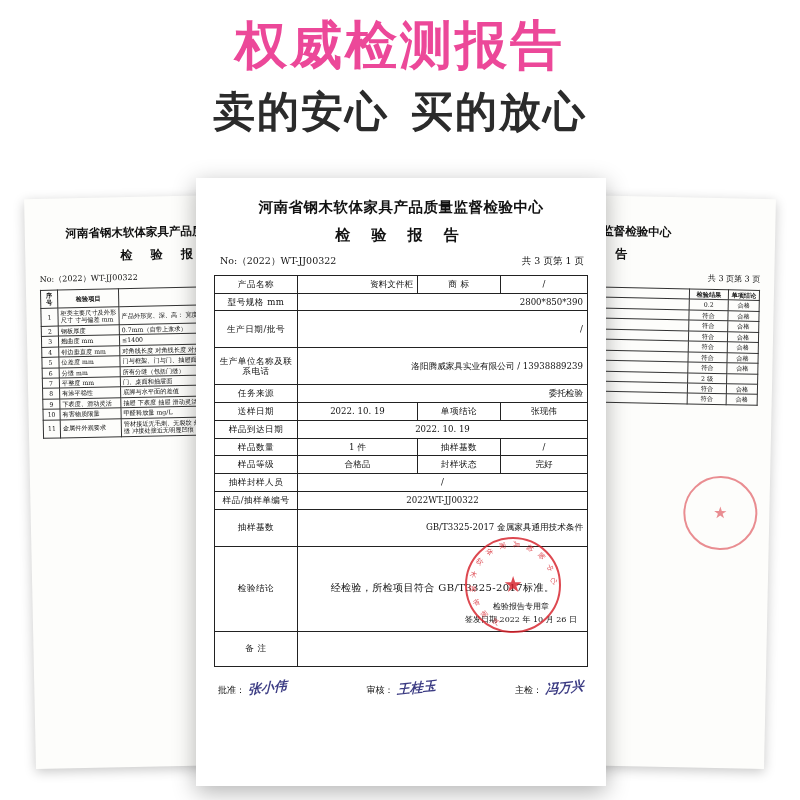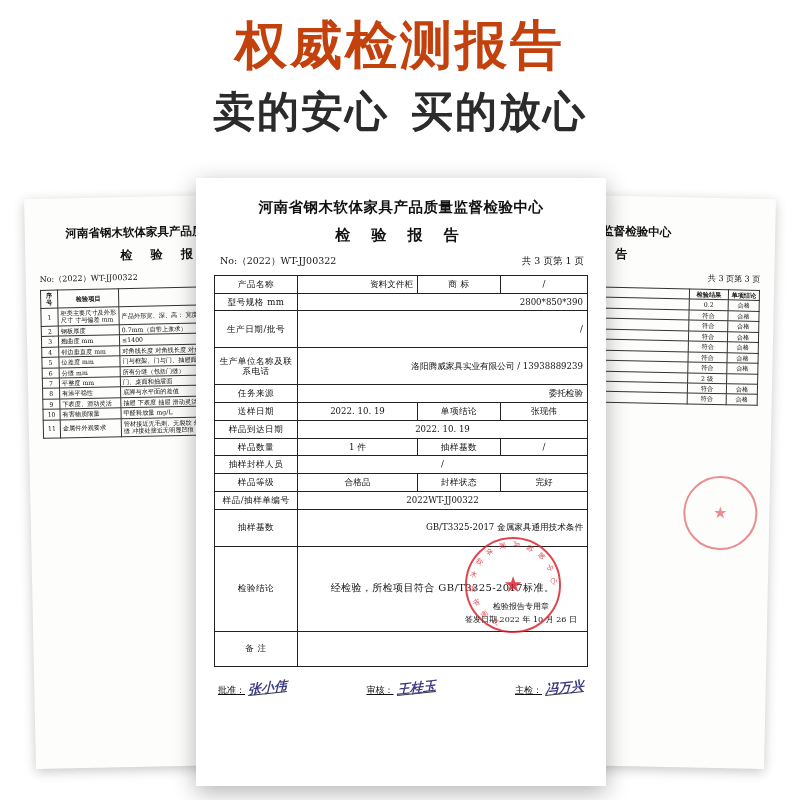--- a/index.html
+++ b/index.html
@@ -27,21 +27,21 @@
     top: 14px;
     left: 0;
     width: 800px;
     text-align: center;
     z-index: 50;
   }
   .headline .h1 {
     font-family: "DejaVu Sans", sans-serif;
     font-size: 52px;
     font-weight: bold;
-    color: #c2410c;
+    color: #ec4899;
     letter-spacing: 3px;
     line-height: 1.2;
   }
   .headline .h2 {
     font-family: "DejaVu Sans", sans-serif;
     font-size: 42px;
     font-weight: bold;
     color: #2b2b2b;
     letter-spacing: 2px;
     line-height: 1.35;
@@ -189,21 +189,20 @@
   }
 
   .sign-row {
     margin-top: 12px;
     display: flex;
     justify-content: space-between;
     font-family: "DejaVu Serif", serif;
     font-size: 9px;
     color: #111;
     padding: 0 4px;
-    text-decoration: underline;
   }
   .sign-item { position: relative; display: flex; align-items: flex-end; }
   .sign-script {
     font-family: "DejaVu Serif", serif;
     font-style: italic;
     font-weight: bold;
     font-size: 13px;
     color: #1a1a6e;
     transform: rotate(-6deg) skewX(-6deg);
     margin-left: 3px;
@@ -462,28 +461,28 @@
           <td class="lbl">样品到达日期</td>
           <td class="ctr" colspan="3">2022. 10. 19</td>
         </tr>
         <tr>
           <td class="lbl">样品数量</td>
           <td class="ctr">1 件</td>
           <td class="lbl">抽样基数</td>
           <td class="ctr">/</td>
         </tr>
         <tr>
-          <td class="lbl">抽样封样人员</td>
-          <td class="ctr" colspan="3">/</td>
-        </tr>
-        <tr>
           <td class="lbl">样品等级</td>
           <td class="ctr">合格品</td>
           <td class="lbl">封样状态</td>
           <td class="ctr">完好</td>
+        </tr>
+        <tr>
+          <td class="lbl">抽样封样人员</td>
+          <td class="ctr" colspan="3">/</td>
         </tr>
         <tr>
           <td class="lbl">样品/抽样单编号</td>
           <td class="ctr" colspan="3">2022WT-JJ00322</td>
         </tr>
 
         <tr>
           <td class="lbl tall">抽样基数</td>
           <td class="val" colspan="3">GB/T3325-2017    金属家具通用技术条件</td>
         </tr>

